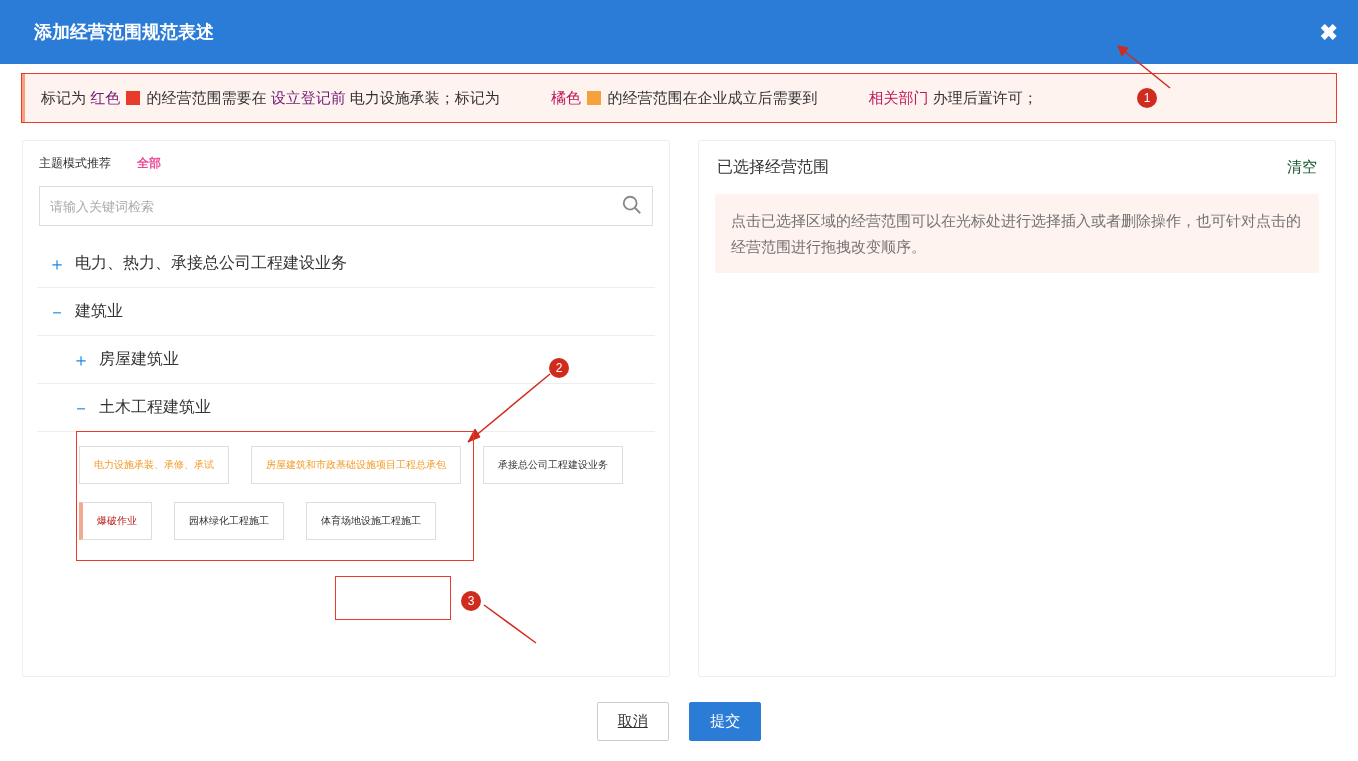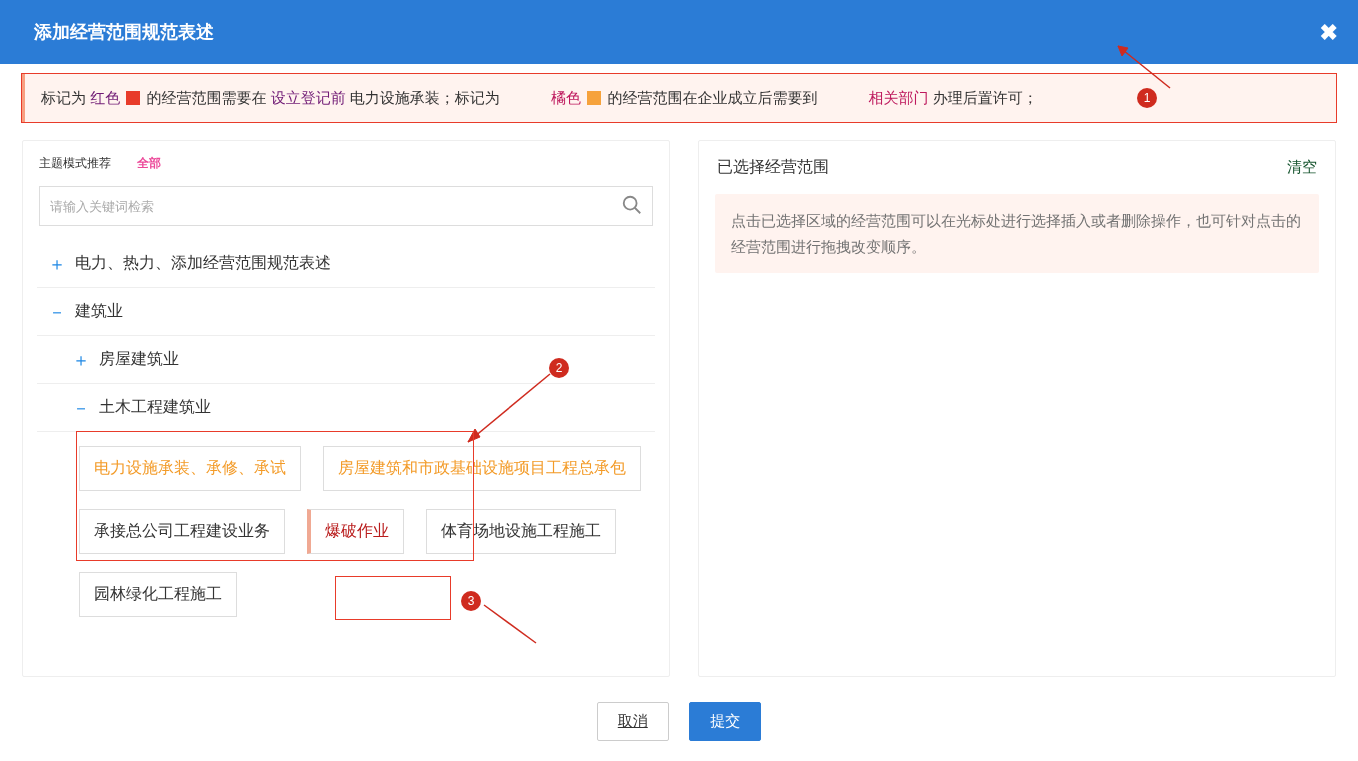--- a/index.html
+++ b/index.html
@@ -48,21 +48,21 @@
     .tree-scroll::-webkit-scrollbar-thumb { background:#a8a8a8; border-radius:5px; }
     .tree-scroll::-webkit-scrollbar-track { background:#f0f0f0; }
     .tnode { height:48px; display:flex; align-items:center; font-size:16px; color:#333;
              border-bottom:1px solid #eee; cursor:pointer; }
     .tnode .exp { width:20px; color:#1e88e5; font-size:18px; font-weight:300;
                   text-align:center; margin-right:8px; line-height:1; }
     .ind1 { padding-left:10px; }
     .ind2 { padding-left:34px; }
 
     .chips { padding:14px 10px 10px 42px; display:flex; flex-wrap:wrap; gap:18px 22px; }
-    .chip { border:1px solid #ddd; padding:11px 14px; font-size:16px; color:#333;
+    .chip { border:1px solid #ddd; padding:11px 14px; font-size:10px; color:#333;
             background:#fff; cursor:pointer; }
     .chip.org-text { color:#f39b28; }
     .chip.red-text { color:#b91c1c; border-left:4px solid #f0a993; }
 
     
     .r-head { display:flex; justify-content:space-between; align-items:center;
               padding:16px 18px; font-size:16px; color:#333; }
     .r-head .clr { color:#14532d; font-size:15px; cursor:pointer; }
     .r-note { margin:0 16px 16px 16px; background:#fff3ef; color:#737373;
               padding:14px 16px; font-size:15px; line-height:1.7; border-radius:2px; }
@@ -125,21 +125,21 @@
                 <line x1="15" y1="15" x2="21" y2="21"></line>
             </svg>
           </span>
         </div>
       </div>
 
       <div class="tree-scroll">
 
         <div class="tnode ind1">
           <span class="exp">＋</span>
-          <span>电力、热力、添加经营范围规范表述</span>
+          <span>电力、热力、承接总公司工程建设业务</span>
         </div>
 
         <div class="tnode ind1">
           <span class="exp">－</span>
           <span>建筑业</span>
         </div>
 
         <div class="tnode ind2">
           <span class="exp">＋</span>
           <span>房屋建筑业</span>
@@ -148,22 +148,22 @@
         <div class="tnode ind2">
           <span class="exp">－</span>
           <span>土木工程建筑业</span>
         </div>
 
         <div class="chips">
           <span class="chip org-text">电力设施承装、承修、承试</span>
           <span class="chip org-text">房屋建筑和市政基础设施项目工程总承包</span>
           <span class="chip">承接总公司工程建设业务</span>
           <span class="chip red-text">爆破作业</span>
+          <span class="chip">园林绿化工程施工</span>
           <span class="chip">体育场地设施工程施工</span>
-          <span class="chip">园林绿化工程施工</span>
         </div>
       </div>
     </div>
 
     <div class="panel-r">
       <div class="r-head">
         <span>已选择经营范围</span>
         <span class="clr">清空</span>
       </div>
       <div class="r-note">点击已选择区域的经营范围可以在光标处进行选择插入或者删除操作，也可针对点击的经营范围进行拖拽改变顺序。</div>

